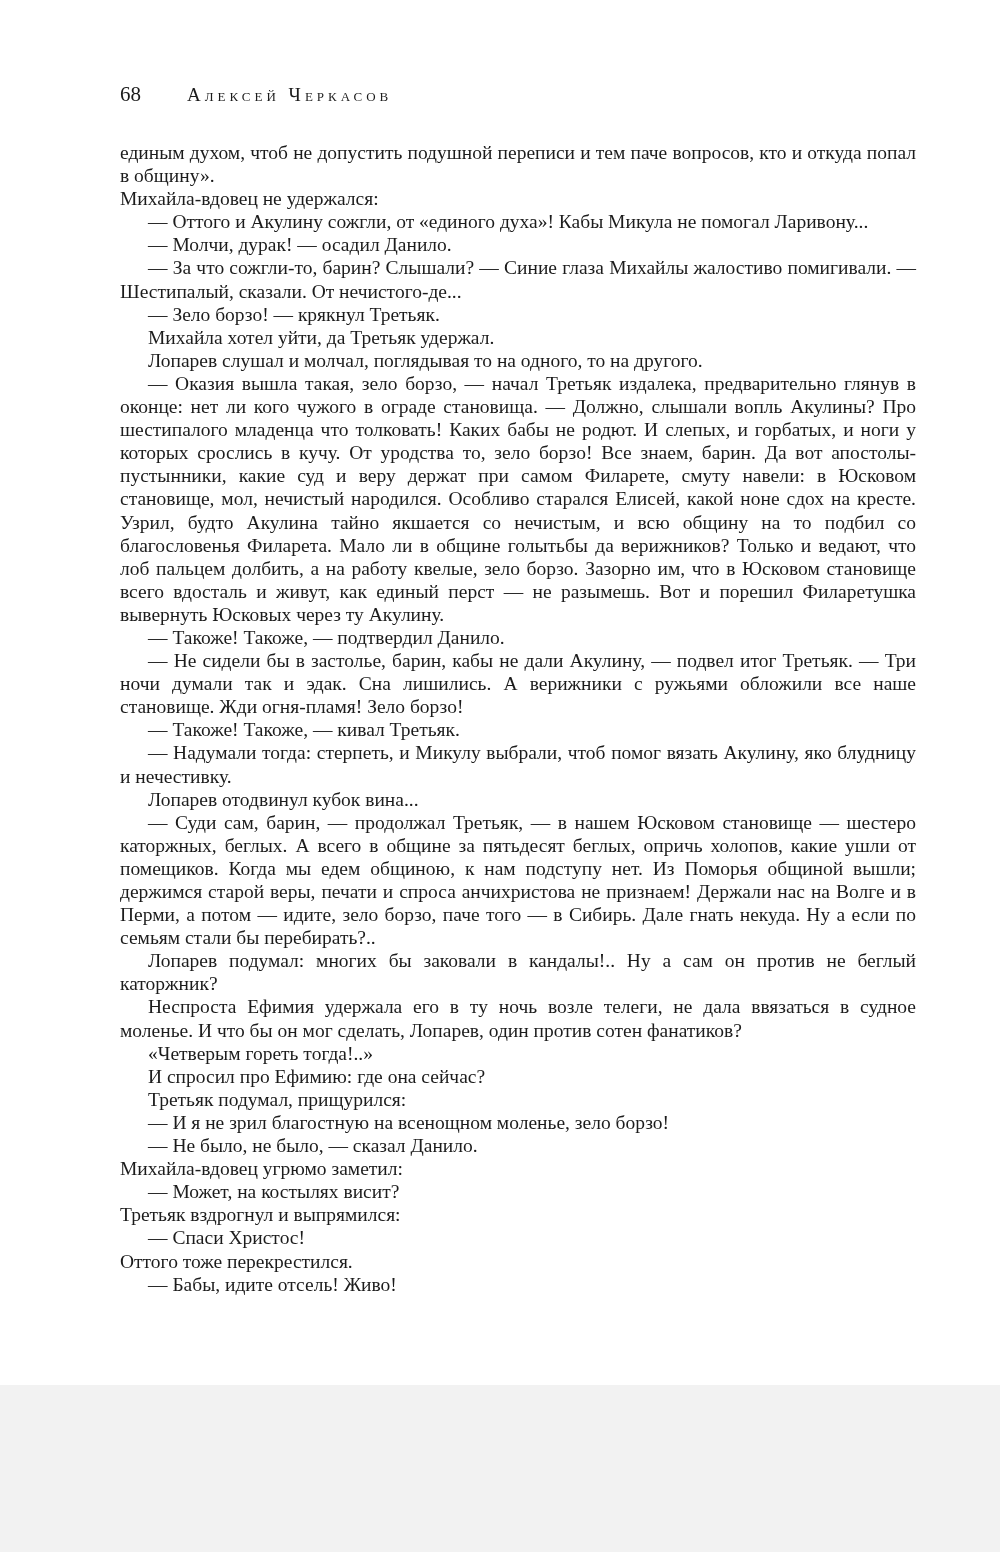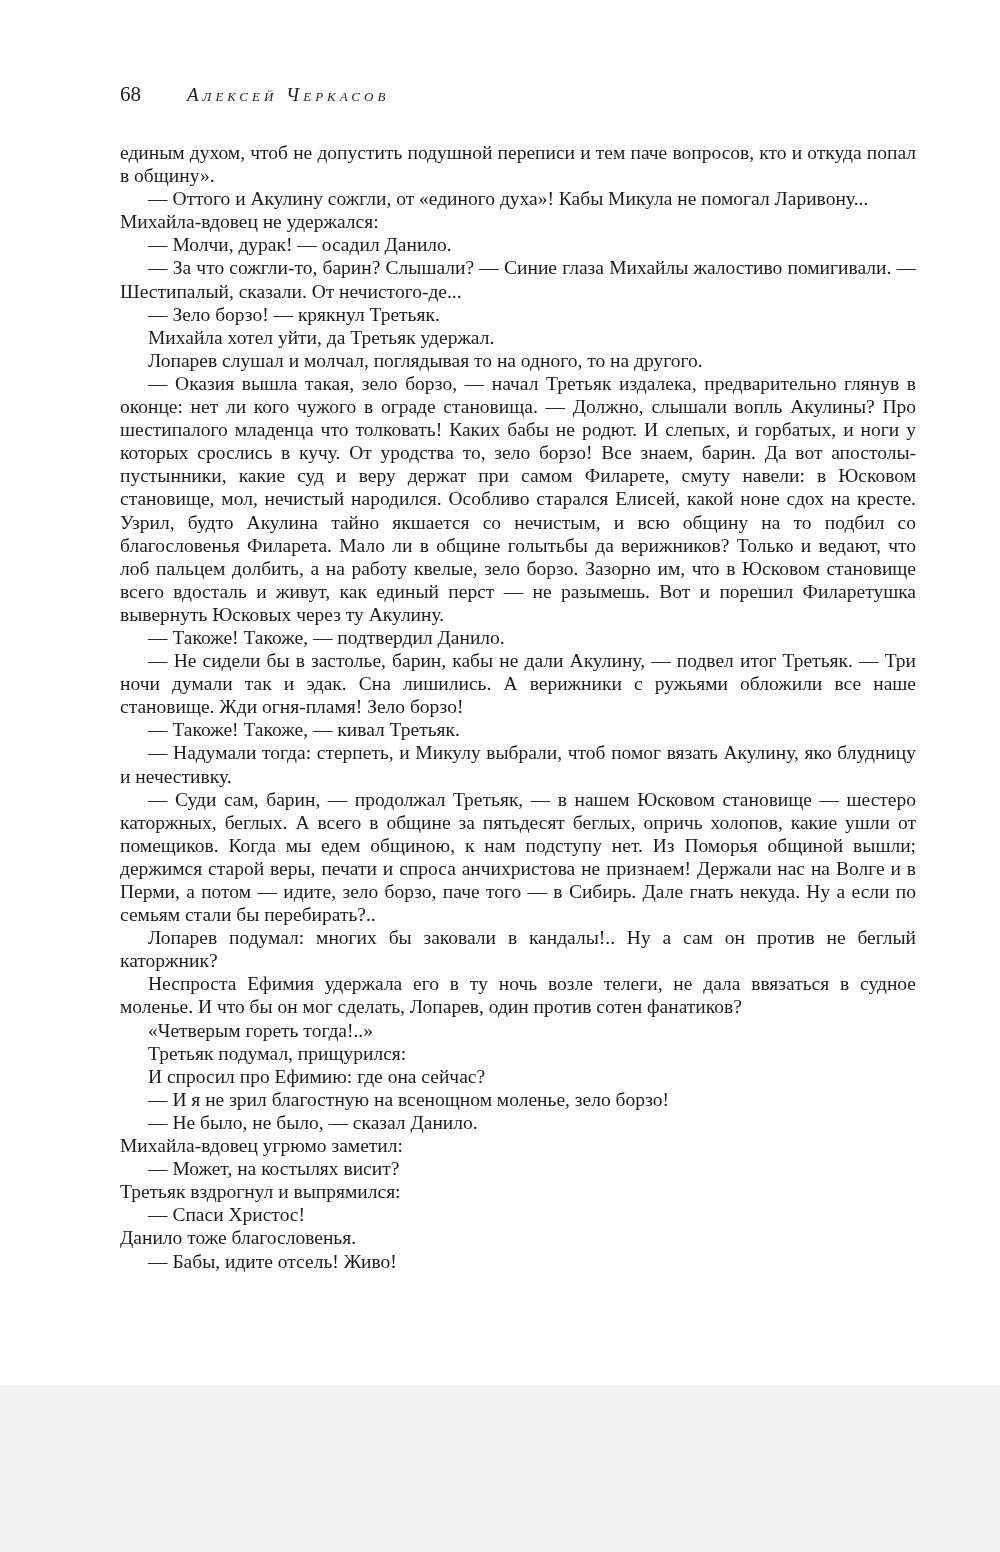--- a/index.html
+++ b/index.html
@@ -31,21 +31,20 @@
   .page-number {
     font-size: 21px;
     line-height: 1;
   }
   .author-name {
     margin-left: 46px;
     font-size: 19px;
     line-height: 1;
     font-variant: small-caps;
     letter-spacing: 4px;
-    font-style: italic;
   }
   .text-body {
     font-size: 19.5px;
     line-height: 23.1px;
     text-align: justify;
     hyphens: auto;
     margin-top: 36px;
     -webkit-hyphens: auto;
   }
   .para {
@@ -60,41 +59,42 @@
 <body>
 
 <div class="page">
   <div class="content">
     <div class="running-header">
       <span class="page-number">68</span>
       <span class="author-name">Алексей Черкасов</span>
     </div>
     <div class="text-body">
         <p class="para">единым духом, чтоб не допустить подушной переписи и тем паче вопросов, кто и откуда попал в общину».</p>
+        <p class="para">Михайла-вдовец не удержался:</p>
         <p class="para indent">— Оттого и Акулину сожгли, от «единого духа»! Кабы Микула не помогал Ларивону...</p>
-        <p class="para">Михайла-вдовец не удержался:</p>
         <p class="para indent">— Молчи, дурак! — осадил Данило.</p>
         <p class="para indent">— За что сожгли-то, барин? Слышали? — Синие глаза Михайлы жалостиво помигивали. — Шестипалый, сказали. От нечистого-де...</p>
         <p class="para indent">— Зело борзо! — крякнул Третьяк.</p>
         <p class="para indent">Михайла хотел уйти, да Третьяк удержал.</p>
         <p class="para indent">Лопарев слушал и молчал, поглядывая то на одного, то на другого.</p>
         <p class="para indent">— Оказия вышла такая, зело борзо, — начал Третьяк издалека, предварительно глянув в оконце: нет ли кого чужого в ограде становища. — Должно, слышали вопль Акулины? Про шестипалого младенца что толковать! Каких бабы не родют. И слепых, и горбатых, и ноги у которых срослись в кучу. От уродства то, зело борзо! Все знаем, барин. Да вот апостолы-пустынники, какие суд и веру держат при самом Филарете, смуту навели: в Юсковом становище, мол, нечистый народился. Особливо старался Елисей, какой ноне сдох на кресте. Узрил, будто Акулина тайно якшается со нечистым, и всю общину на то подбил со благословенья Филарета. Мало ли в общине голытьбы да верижников? Только и ведают, что лоб пальцем долбить, а на работу квелые, зело борзо. Зазорно им, что в Юсковом становище всего вдосталь и живут, как единый перст — не разымешь. Вот и порешил Филаретушка вывернуть Юсковых через ту Акулину.</p>
         <p class="para indent">— Такоже! Такоже, — подтвердил Данило.</p>
         <p class="para indent">— Не сидели бы в застолье, барин, кабы не дали Акулину, — подвел итог Третьяк. — Три ночи думали так и эдак. Сна лишились. А верижники с ружьями обложили все наше становище. Жди огня-пламя! Зело борзо!</p>
         <p class="para indent">— Такоже! Такоже, — кивал Третьяк.</p>
         <p class="para indent">— Надумали тогда: стерпеть, и Микулу выбрали, чтоб помог вязать Акулину, яко блудницу и нечестивку.</p>
+        <p class="para indent">Лопарев отодвинул кубок вина...</p>
         <p class="para indent">— Суди сам, барин, — продолжал Третьяк, — в нашем Юсковом становище — шестеро каторжных, беглых. А всего в общине за пятьдесят беглых, опричь холопов, какие ушли от помещиков. Когда мы едем общиною, к нам подступу нет. Из Поморья общиной вышли; держимся старой веры, печати и спроса анчихристова не признаем! Держали нас на Волге и в Перми, а потом — идите, зело борзо, паче того — в Сибирь. Дале гнать некуда. Ну а если по семьям стали бы перебирать?..</p>
         <p class="para indent">Лопарев подумал: многих бы заковали в кандалы!.. Ну а сам он против не беглый каторжник?</p>
         <p class="para indent">Неспроста Ефимия удержала его в ту ночь возле телеги, не дала ввязаться в судное моленье. И что бы он мог сделать, Лопарев, один против сотен фанатиков?</p>
         <p class="para indent">«Четверым гореть тогда!..»</p>
+        <p class="para indent">И спросил про Ефимию: где она сейчас?</p>
         <p class="para indent">Третьяк подумал, прищурился:</p>
-        <p class="para indent">И спросил про Ефимию: где она сейчас?</p>
         <p class="para indent">— И я не зрил благостную на всенощном моленье, зело борзо!</p>
         <p class="para indent">— Не было, не было, — сказал Данило.</p>
         <p class="para">Михайла-вдовец угрюмо заметил:</p>
         <p class="para indent">— Может, на костылях висит?</p>
         <p class="para">Третьяк вздрогнул и выпрямился:</p>
         <p class="para indent">— Спаси Христос!</p>
-        <p class="para">Данило тоже благословенья.</p>
+        <p class="para">Оттого тоже перекрестился.</p>
         <p class="para indent">— Бабы, идите отсель! Живо!</p>
       </div>
   </div>
 </div>
 
 </body></html>

